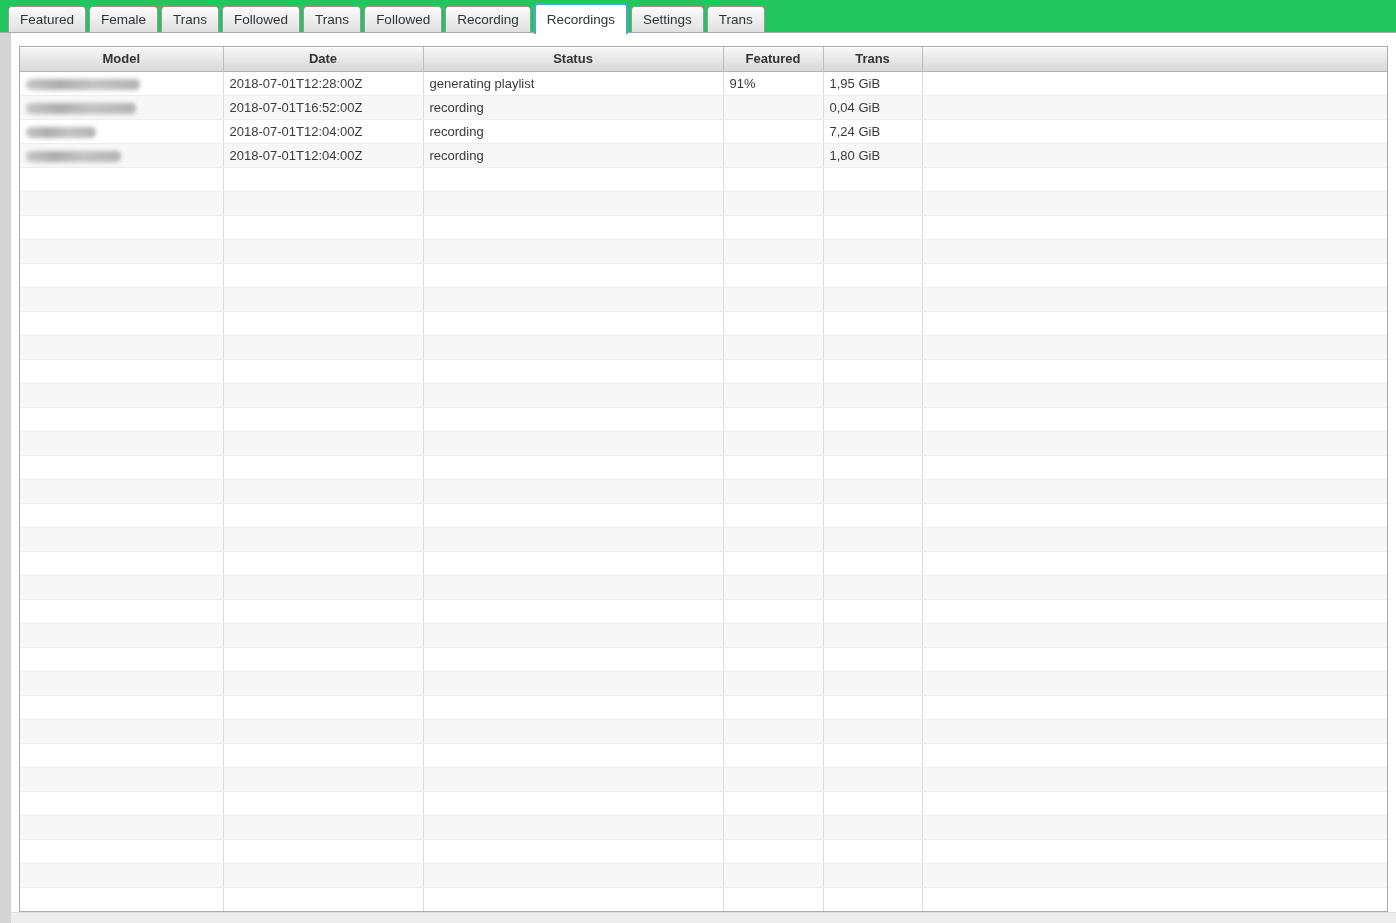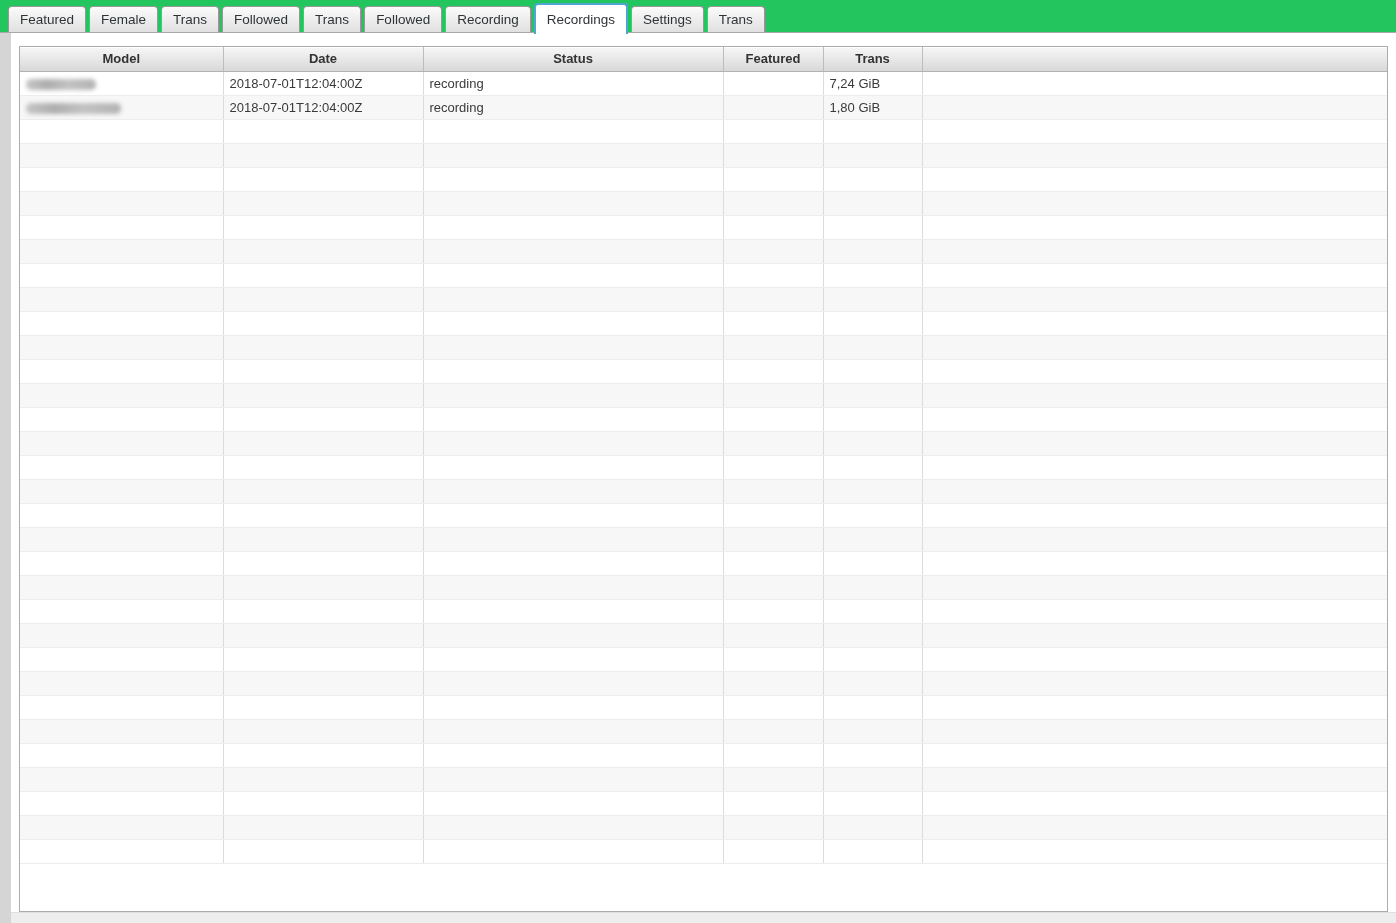--- a/index.html
+++ b/index.html
@@ -134,20 +134,36 @@
             <th>Model</th>
             <th>Date</th>
             <th>Status</th>
             <th>Featured</th>
             <th>Trans</th>
             <th></th>
           </tr>
         </thead>
         <tbody>
             <tr>
+              <td><span class="redacted" style="width: 114px;"></span></td>
+              <td>2018-07-01T12:28:00Z</td>
+              <td>generating playlist</td>
+              <td>91%</td>
+              <td>1,95 GiB</td>
+              <td></td>
+            </tr>
+            <tr>
+              <td><span class="redacted" style="width: 110px;"></span></td>
+              <td>2018-07-01T16:52:00Z</td>
+              <td>recording</td>
+              <td></td>
+              <td>0,04 GiB</td>
+              <td></td>
+            </tr>
+            <tr>
               <td><span class="redacted" style="width: 70px;"></span></td>
               <td>2018-07-01T12:04:00Z</td>
               <td>recording</td>
               <td></td>
               <td>7,24 GiB</td>
               <td></td>
             </tr>
             <tr>
               <td><span class="redacted" style="width: 95px;"></span></td>
               <td>2018-07-01T12:04:00Z</td>

